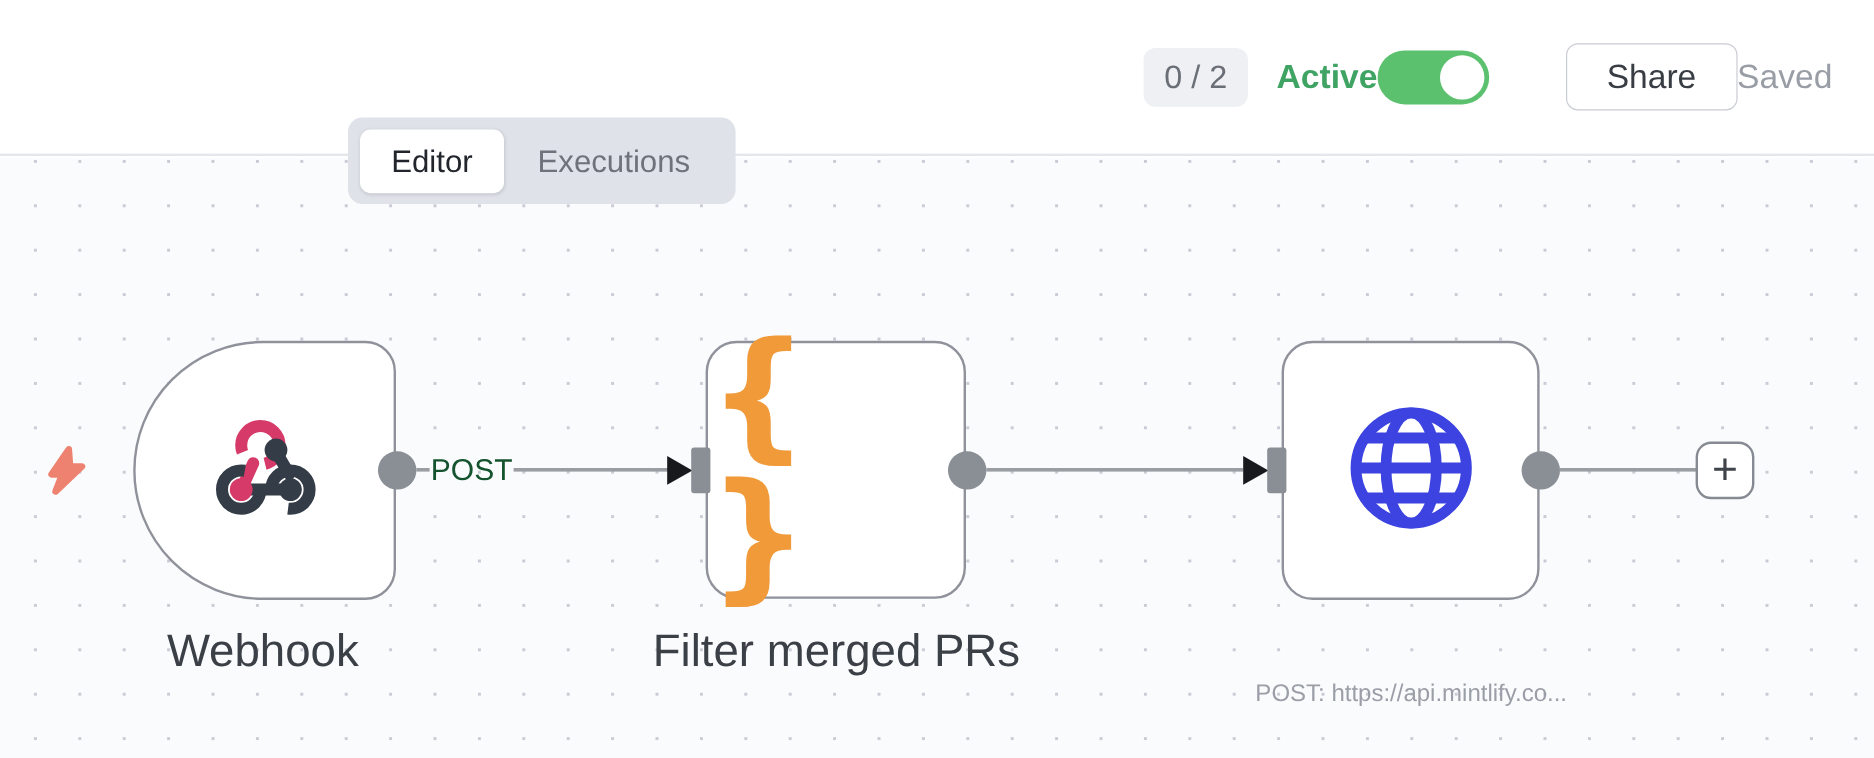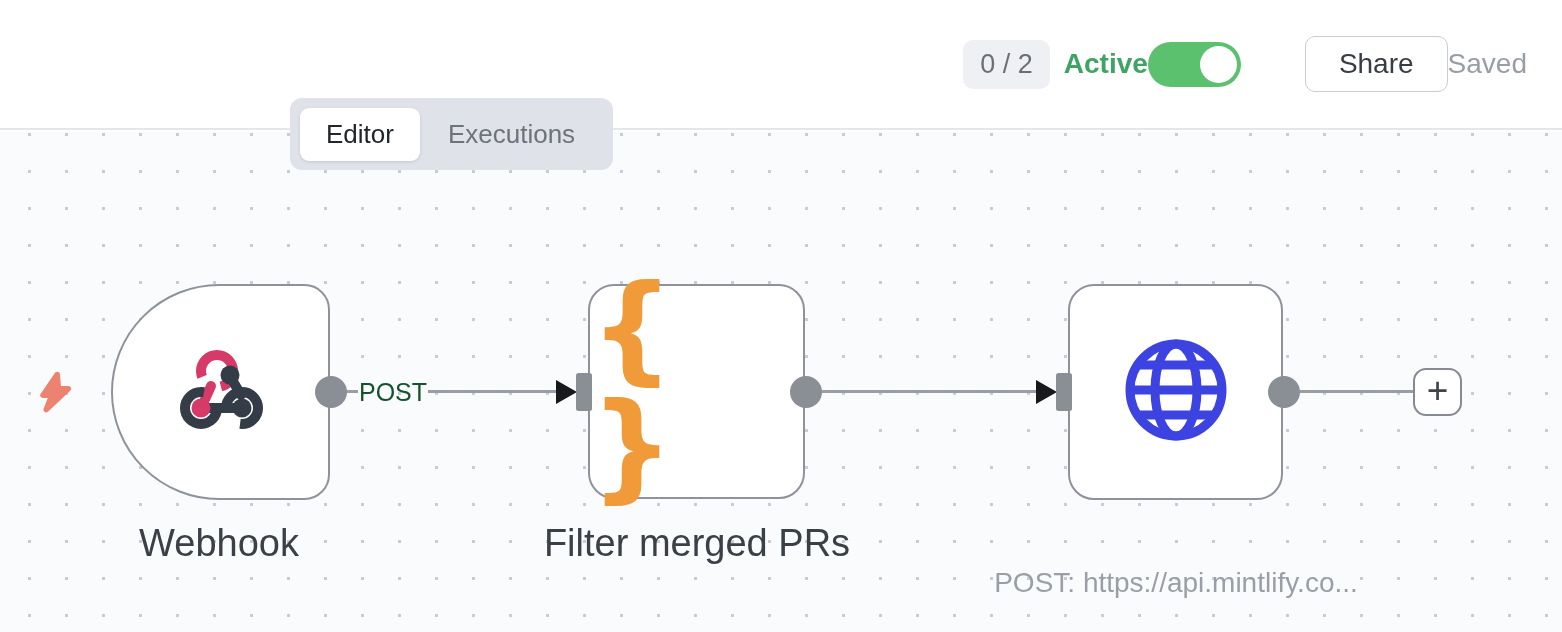--- a/index.html
+++ b/index.html
@@ -4,21 +4,21 @@
 <style>
   * { margin:0; padding:0; box-sizing:border-box; }
   body { font-family:"Liberation Sans","DejaVu Sans",sans-serif; }
   .screen { position:relative; width:1562px; height:632px; background:#fff; overflow:hidden; }
 
   
   .topbar { position:absolute; left:0; top:0; width:1562px; height:130px;
             background:#ffffff; border-bottom:2px solid #e4e6eb; z-index:2; }
   .topbar-right { position:absolute; right:35px; top:0; height:128px; display:flex; align-items:center; }
   .counter-badge { background:#eef0f4; color:#6a6e76; font-size:27px; padding:9px 17px;
-                   border-radius:10px; margin-right:14px; }
+                   border-radius:10px; margin-right:24px; }
   .active-label { color:#3fa364; font-size:28px; font-weight:600; }
   .toggle { position:relative; width:93px; height:45px; border-radius:23px; background:#5cc16f;
             margin-right:64px; cursor:pointer; }
   .toggle-knob { position:absolute; right:4px; top:4px; width:37px; height:37px;
                  border-radius:50%; background:#fff; }
   .share-btn { background:#fff; border:1.5px solid #c9ccd3; border-radius:10px; height:56px;
                padding:16px 33px; font-size:28px; color:#383c43; font-weight:500;
                display:flex; align-items:center; cursor:pointer; }
   .saved-label { color:#999da5; font-size:28px; font-weight:500; }
 
@@ -41,21 +41,21 @@
   .node-webhook { left:111px; top:284px; width:219px; height:216px;
                   border-radius:110px 26px 26px 110px; }
   .node-square1 { left:588px; top:284px; width:217px; height:215px; border-radius:26px; }
   .node-square2 { left:1068px; top:284px; width:215px; height:216px; border-radius:26px; }
 
   .braces { font-family:"DejaVu Sans",sans-serif; font-size:118px; font-weight:600;
             color:#f09a3a; line-height:1; letter-spacing:2px; padding-bottom:10px; }
 
   .node-label { position:absolute; width:400px; text-align:center; font-size:38px;
                 color:#3b3f46; font-weight:500; z-index:2; }
-  .node-sublabel { position:absolute; width:470px; text-align:center; font-size:28px;
+  .node-sublabel { position:absolute; width:470px; text-align:center; font-size:20px;
                    color:#9a9ea7; z-index:2; }
 
   .endpoint-out { position:absolute; width:32px; height:32px; border-radius:50%;
                   background:#8a8e95; z-index:3; cursor:pointer; }
   .endpoint-in  { position:absolute; width:16px; height:38px; border-radius:2.5px;
                   background:#8a8e95; z-index:3; cursor:pointer; }
   .wire { position:absolute; height:3px; background:#9a9da3; z-index:2; }
   .wire-arrow { position:absolute; width:0; height:0; z-index:3;
                 border-top:12px solid transparent; border-bottom:12px solid transparent;
                 border-left:21px solid #17191c; }

